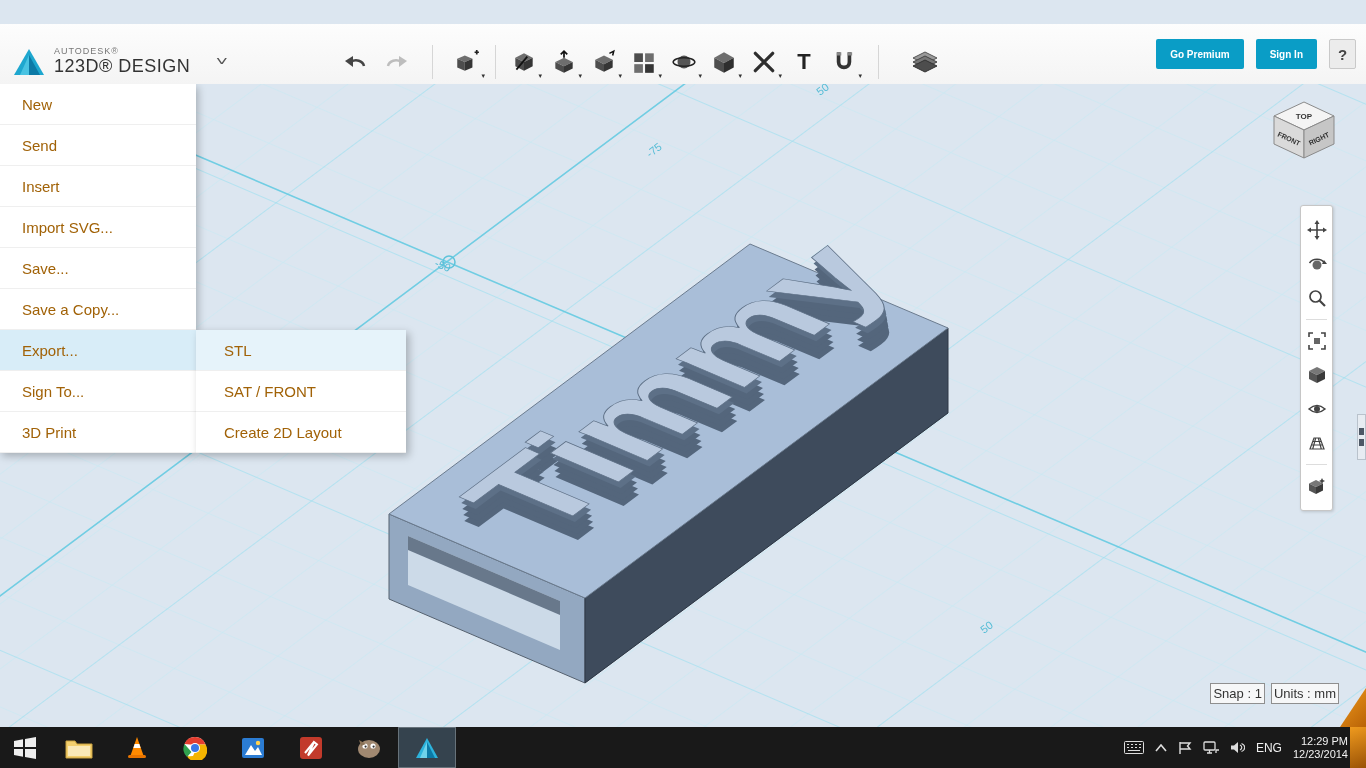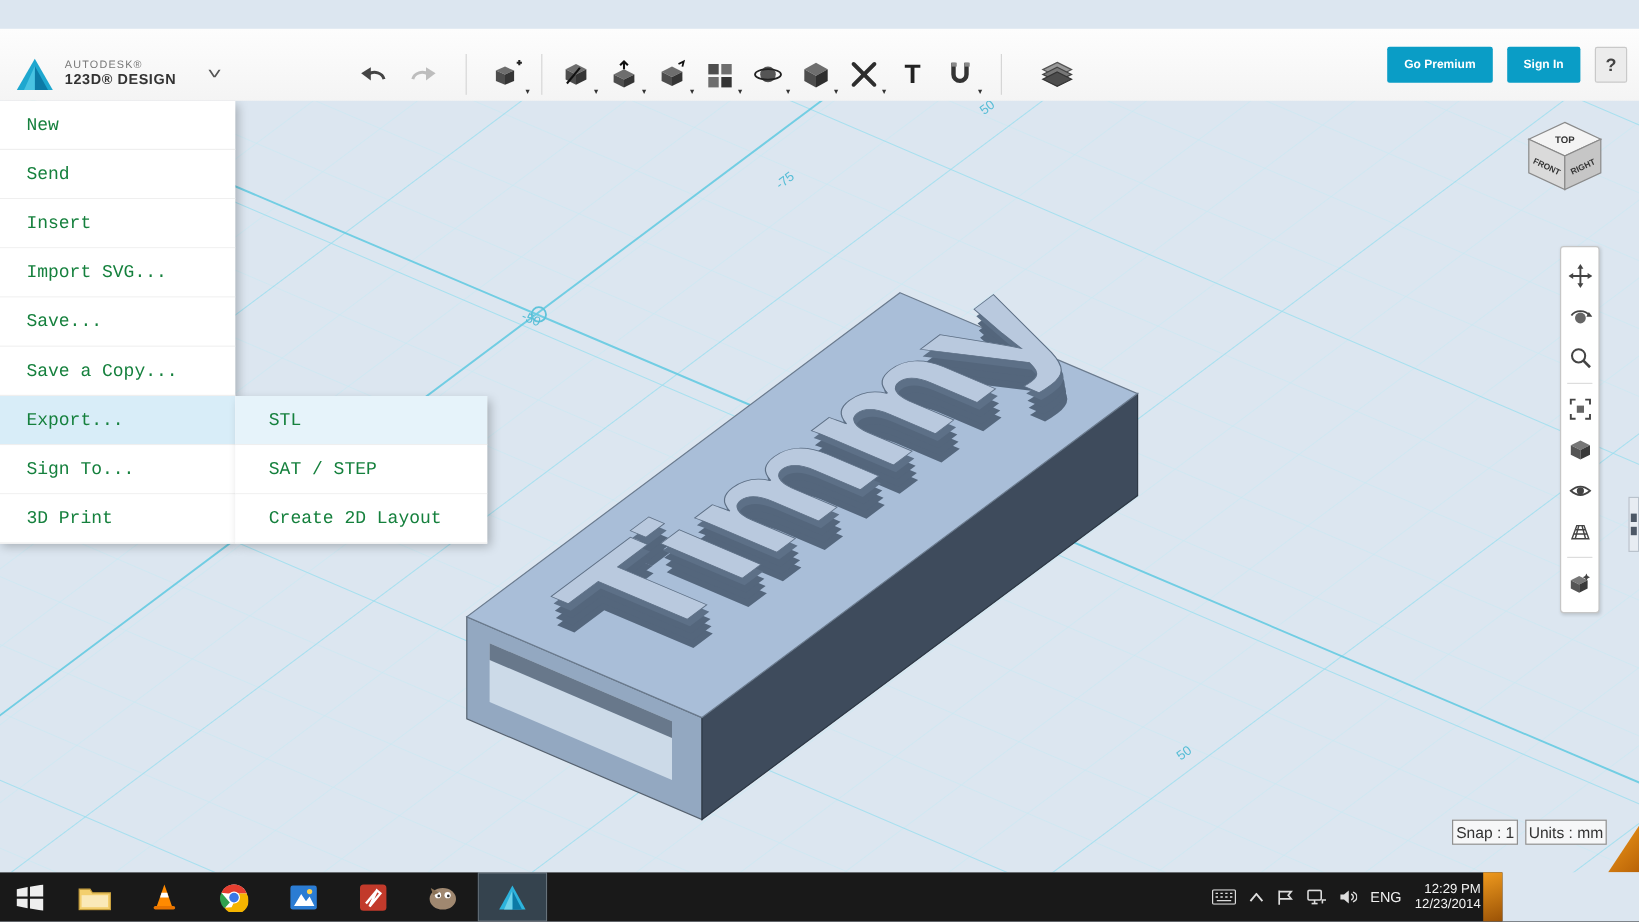--- a/index.html
+++ b/index.html
@@ -20,42 +20,42 @@
     box-shadow:2px -2px 0 -0.5px #444; margin-top:2px; margin-right:2px; }
   .win-btn.close { width:38px; background:#c75050; color:#fff; font-size:14px; }
 
   
   .toolbar { position:absolute; left:0; top:24px; width:1366px; height:76px;
     background:linear-gradient(#fdfdfd,#f2f2f2); border-bottom:1px solid #cfcfcf;
     display:flex; align-items:center; }
   .brand { display:flex; align-items:center; margin-left:12px; }
   .brand-text { margin-left:8px; line-height:1.1; }
   .brand-line1 { font-size:9px; letter-spacing:1px; color:#777; }
-  .brand-line2 { font-size:12px; font-weight:bold; color:#333; letter-spacing:.5px; }
+  .brand-line2 { font-size:18px; font-weight:normal; color:#333; letter-spacing:.5px; }
   .chevron { margin-left:28px; font-size:13px; color:#555; cursor:pointer; transform:scaleX(1.6); }
   .tb-group { display:flex; align-items:center; }
   .tb-btn { width:40px; height:44px; display:flex; align-items:center; justify-content:center;
     cursor:pointer; position:relative; }
   .tb-btn .caret { position:absolute; right:2px; bottom:4px; font-size:7px; color:#333; }
   .tb-sep { width:1px; height:34px; background:#d6d6d6; margin:0 8px; }
   .tb-right { position:absolute; right:10px; top:0; height:60px; display:flex; align-items:center; gap:12px; }
   .cta-btn { height:30px; padding:0 14px; background:#0a9dc6; color:#fff; font-weight:bold;
     font-size:10px; border:none; border-radius:2px; display:flex; align-items:center; cursor:pointer; }
   .help-btn { width:27px; height:30px; background:#ececec; border:1px solid #c9c9c9; border-radius:2px;
     font-size:15px; font-weight:bold; color:#444; display:flex; align-items:center; justify-content:center; cursor:pointer; }
 
   
   .canvas { position:absolute; left:0; top:84px; width:1366px; height:643px; background:#dce6f0; overflow:hidden; }
   .grid-svg { position:absolute; left:0; top:0; }
 
   
   .file-menu { position:absolute; left:0; top:0; width:196px; background:#fff;
     box-shadow:2px 3px 8px rgba(0,0,0,.25); z-index:5; }
-  .menu-item { height:41px; line-height:41px; padding-left:22px; font-size:15px; color:#15803d;
-    border-bottom:1px solid #efefef; cursor:pointer; background:#fff;font-family:Liberation Mono, monospace; }
+  .menu-item { height:41px; line-height:41px; padding-left:22px; font-size:15px; color:#a16207;
+    border-bottom:1px solid #efefef; cursor:pointer; background:#fff; }
   .menu-item.hl { background:#d8edf8; }
   .submenu { position:absolute; left:196px; top:246px; width:210px; background:#fff;
     box-shadow:3px 3px 8px rgba(0,0,0,.25); z-index:6; }
   .submenu .menu-item { padding-left:28px; }
   .submenu .menu-item.hl { background:#e6f3fa; }
 
   
   .viewcube { position:absolute; right:26px; top:12px; width:72px; height:72px; cursor:pointer; }
 
   
@@ -72,21 +72,21 @@
 
   
   .edge-tab { position:absolute; right:0; top:330px; width:9px; height:46px; background:#e7ecf2;
     border:1px solid #b9c2cc; display:flex; flex-direction:column; gap:4px; align-items:center;
     justify-content:center; cursor:pointer; z-index:4; }
   .edge-tab i { display:block; width:5px; height:7px; background:#4d5866; }
   .wallpaper-corner { position:absolute; right:0; bottom:0; width:26px; height:39px;
     background:linear-gradient(135deg,#f0991b,#b96307); clip-path:polygon(100% 0,100% 100%,0 100%); z-index:3; }
 
   
-  .taskbar { position:absolute; left:0; top:727px; width:1252px; height:41px; background:#191919;
+  .taskbar { position:absolute; left:0; top:727px; width:1366px; height:41px; background:#191919;
     display:flex; align-items:center; }
   .tb-start { width:50px; height:41px; display:flex; align-items:center; justify-content:center; cursor:pointer; }
   .task-icons { display:flex; height:41px; align-items:center; }
   .task-btn { width:58px; height:41px; display:flex; align-items:center; justify-content:center; cursor:pointer; }
   .task-btn.active { background:rgba(125,175,215,.28); box-shadow:inset 0 0 0 1px rgba(255,255,255,.25); }
   .tray { position:absolute; right:18px; top:0; height:41px; display:flex; align-items:center; gap:11px; }
   .tray-item { display:flex; align-items:center; justify-content:center; cursor:pointer; color:#eee; }
   .tray-lang { font-size:12px; color:#f0f0f0; }
   .tray-clock { text-align:right; font-size:11px; line-height:13px; color:#f2f2f2; cursor:pointer; }
   .wallpaper-strip { position:absolute; right:0; top:0; width:16px; height:41px;
@@ -292,21 +292,21 @@
       <div class="menu-item">Import SVG...</div>
       <div class="menu-item">Save...</div>
       <div class="menu-item">Save a Copy...</div>
       <div class="menu-item hl">Export...</div>
       <div class="menu-item">Sign To...</div>
       <div class="menu-item">3D Print</div>
     </div>
 
     <div class="submenu">
       <div class="menu-item hl">STL</div>
-      <div class="menu-item">SAT / STEP</div>
+      <div class="menu-item">SAT / FRONT</div>
       <div class="menu-item">Create 2D Layout</div>
     </div>
 
     <svg class="viewcube" viewBox="0 0 72 72">
       <polygon points="36,6 66,20 36,34 6,20" fill="#f4f4f4" stroke="#8a8a8a"></polygon>
       <polygon points="6,20 36,34 36,62 6,48" fill="#dadada" stroke="#8a8a8a"></polygon>
       <polygon points="66,20 36,34 36,62 66,48" fill="#c6c6c6" stroke="#8a8a8a"></polygon>
       <text x="36" y="23" font-size="8" font-weight="bold" fill="#333" text-anchor="middle">TOP</text>
       <text x="20" y="45" font-size="7" font-weight="bold" fill="#333" text-anchor="middle" transform="rotate(25 20 45)">FRONT</text>
       <text x="52" y="45" font-size="7" font-weight="bold" fill="#333" text-anchor="middle" transform="rotate(-25 52 45)">RIGHT</text>

